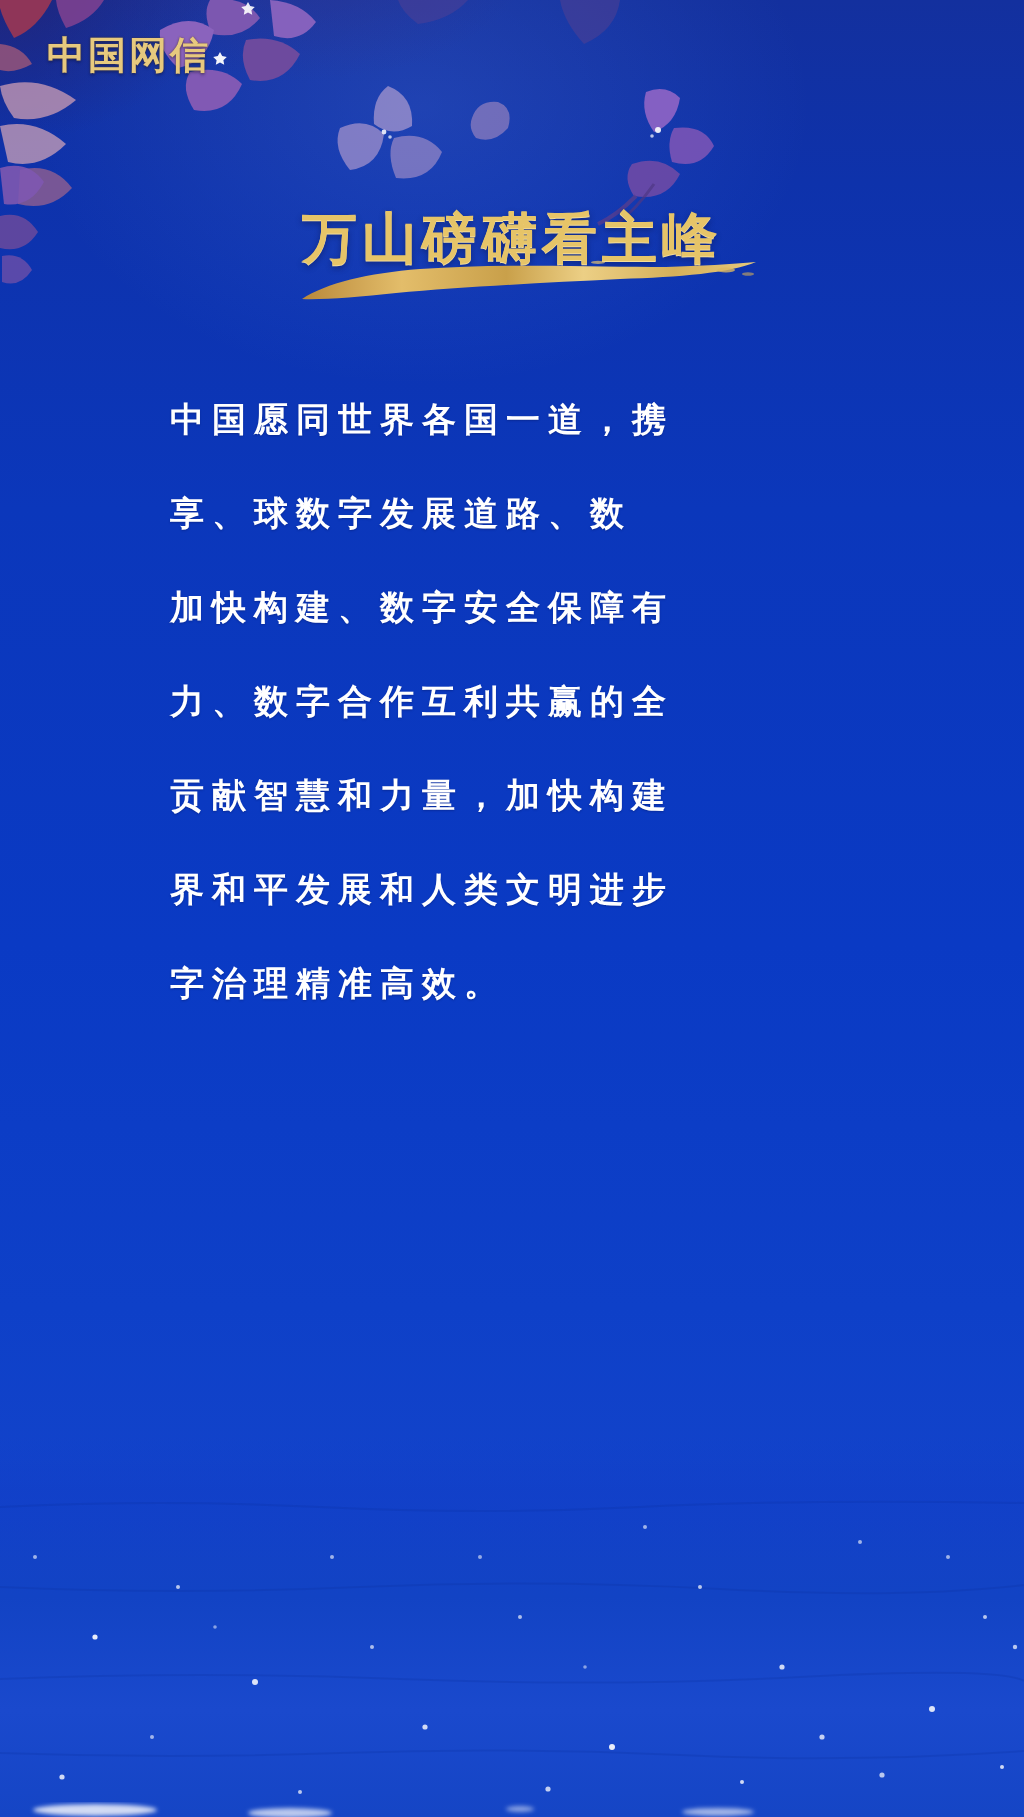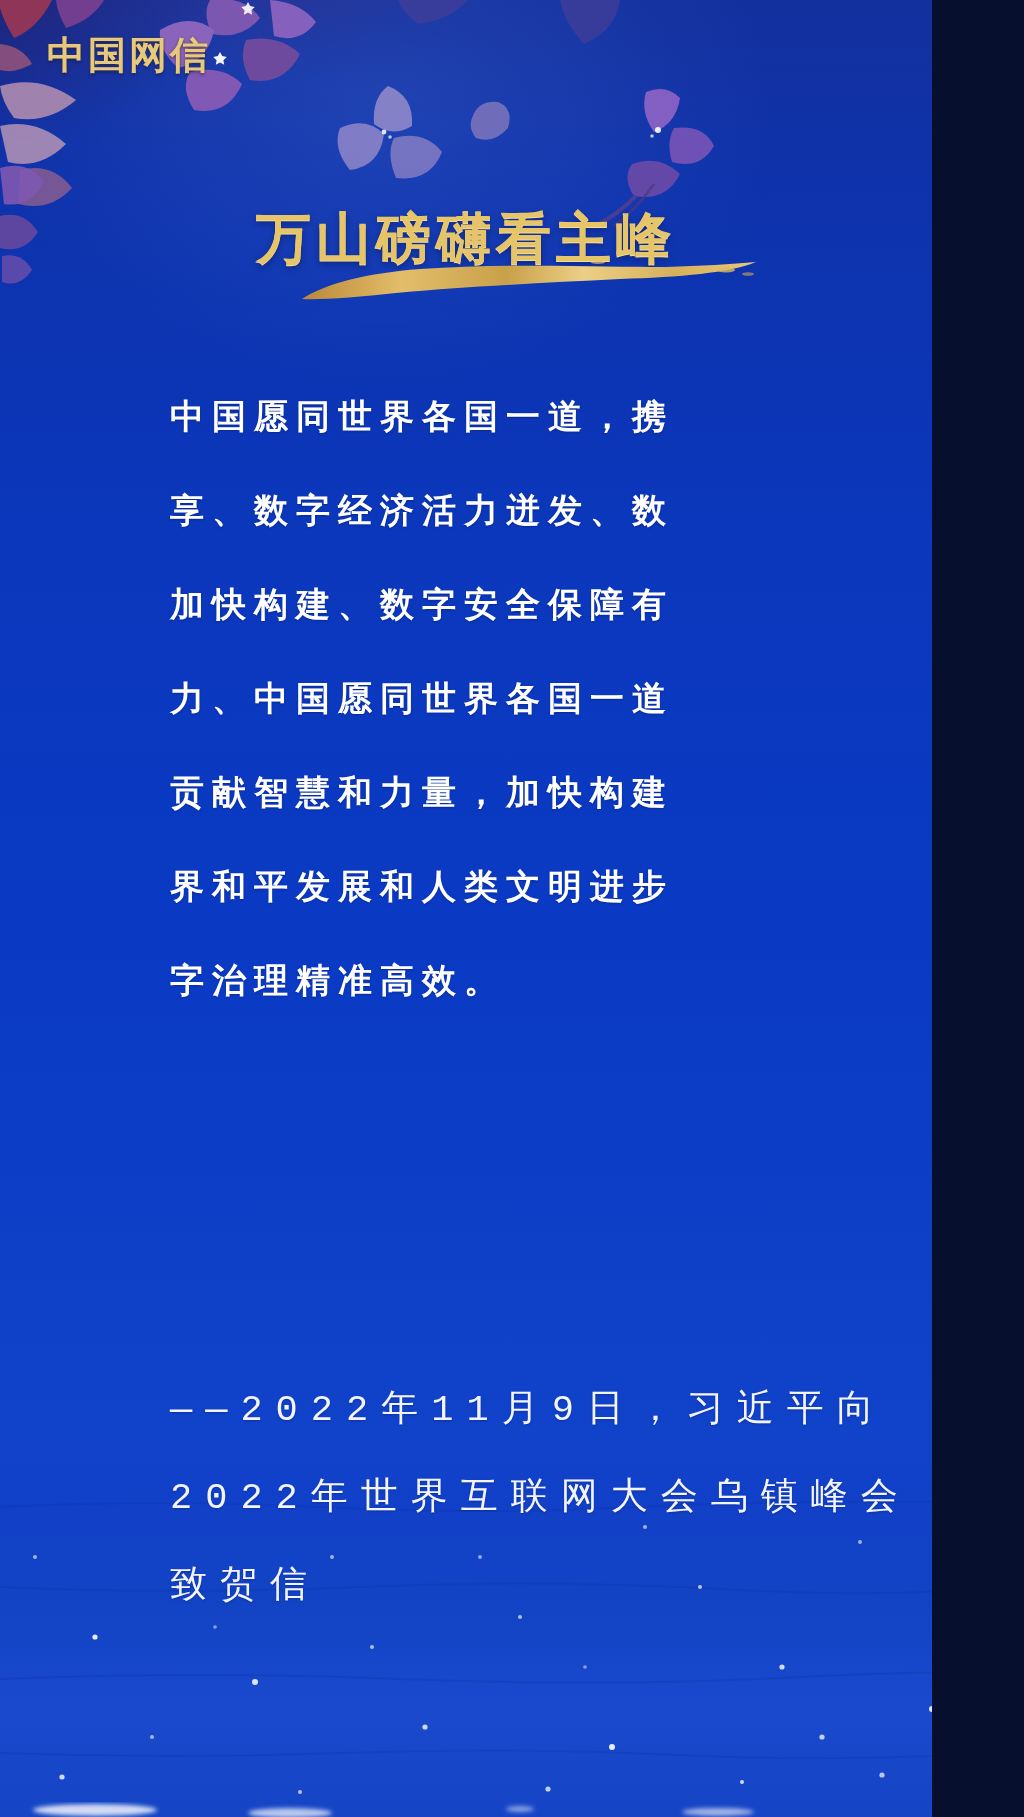--- a/index.html
+++ b/index.html
@@ -1,20 +1,20 @@
 <!DOCTYPE html>
 <html><head>
 <meta charset="utf-8">
 <style>
   html,body{margin:0;padding:0;background:#06102e;}
   .poster{
     position:relative;
-    width:932px;height:1817px;
+    width:1024px;height:1817px;
     overflow:hidden;
-    font-family:Liberation Mono, monospace;
+    font-family:Liberation Sans, sans-serif;
     background:linear-gradient(180deg,
       #13309e 0%, #0e32ab 10%, #0b37bb 28%,
       #0a3ac4 52%, #0e40c8 72%, #1545cc 88%, #1a49d0 100%);
   }
   .atmos{
     position:absolute;inset:0;height:760px;width:100%;
     background:
       radial-gradient(ellipse 360px 250px at -2% -3%, rgba(47,26,86,.55), transparent 68%),
       radial-gradient(ellipse 320px 180px at 30% -6%, rgba(70,40,110,.28), transparent 70%),
       radial-gradient(ellipse 560px 400px at 41% 14%, rgba(120,165,255,.15), transparent 70%);
@@ -133,33 +133,28 @@
              C402,6 434,4 458,2
              C432,13 382,17 322,19
              C242,23 162,27 98,33 C60,37 24,40 4,39 Z" fill="url(#gold)"></path>
     <ellipse cx="428" cy="10" rx="9" ry="2.4" fill="#dcb862" opacity=".8"></ellipse>
     <ellipse cx="450" cy="14" rx="6" ry="1.8" fill="#d2ae58" opacity=".6"></ellipse>
     <ellipse cx="300" cy="2.4" rx="7" ry="1.6" fill="#e3c171" opacity=".7"></ellipse>
   </svg>
 
   <div class="quote">
     <div class="quote-line">中国愿同世界各国一道，携</div>
-    <div class="quote-line">享、数字经济活力迸发、数</div>
+    <div class="quote-line">享、球数字发展道路、数</div>
     <div class="quote-line">加快构建、数字安全保障有</div>
-    <div class="quote-line">力、中国愿同世界各国一道</div>
+    <div class="quote-line">力、数字合作互利共赢的全</div>
     <div class="quote-line">贡献智慧和力量，加快构建</div>
     <div class="quote-line">界和平发展和人类文明进步</div>
     <div class="quote-line">字治理精准高效。</div>
   </div>
 
-  <div class="attrib">
-    <div class="attrib-line">——2022年11月9日，习近平向</div>
-    <div class="attrib-line">2022年世界互联网大会乌镇峰会</div>
-    <div class="attrib-line">致贺信</div>
-  </div>
 
   <div class="water">
     <svg width="1024" height="380" viewBox="0 0 1024 380">
       <defs>
         <filter id="soft">
             <feGaussianBlur stdDeviation="2.2"></feGaussianBlur>
           </filter>
       </defs>
       <g stroke="#0a2f9e" stroke-width="2" fill="none" opacity=".22">
         <path d="M0,70 Q160,62 320,70 T640,70 T1024,66"></path>

